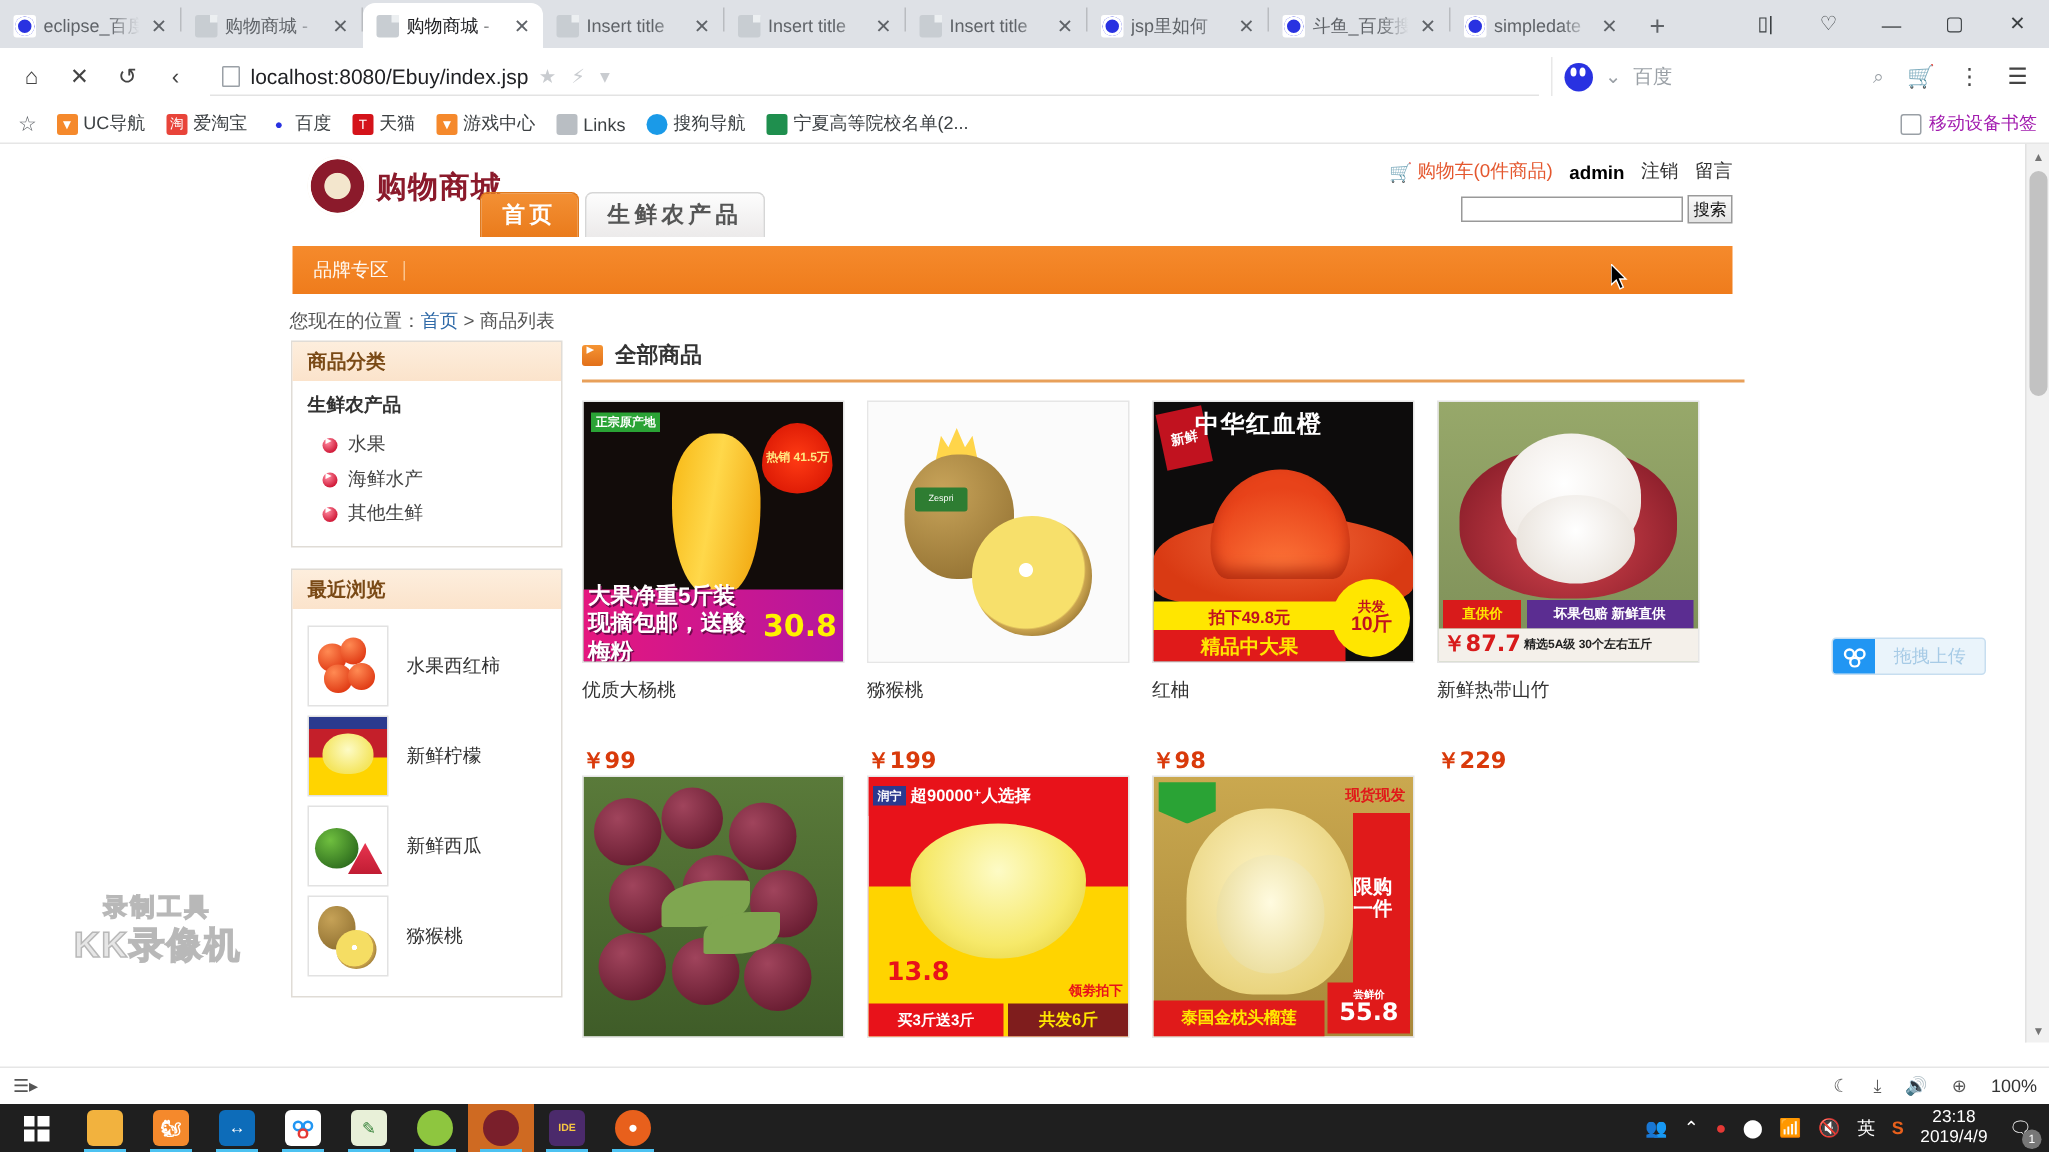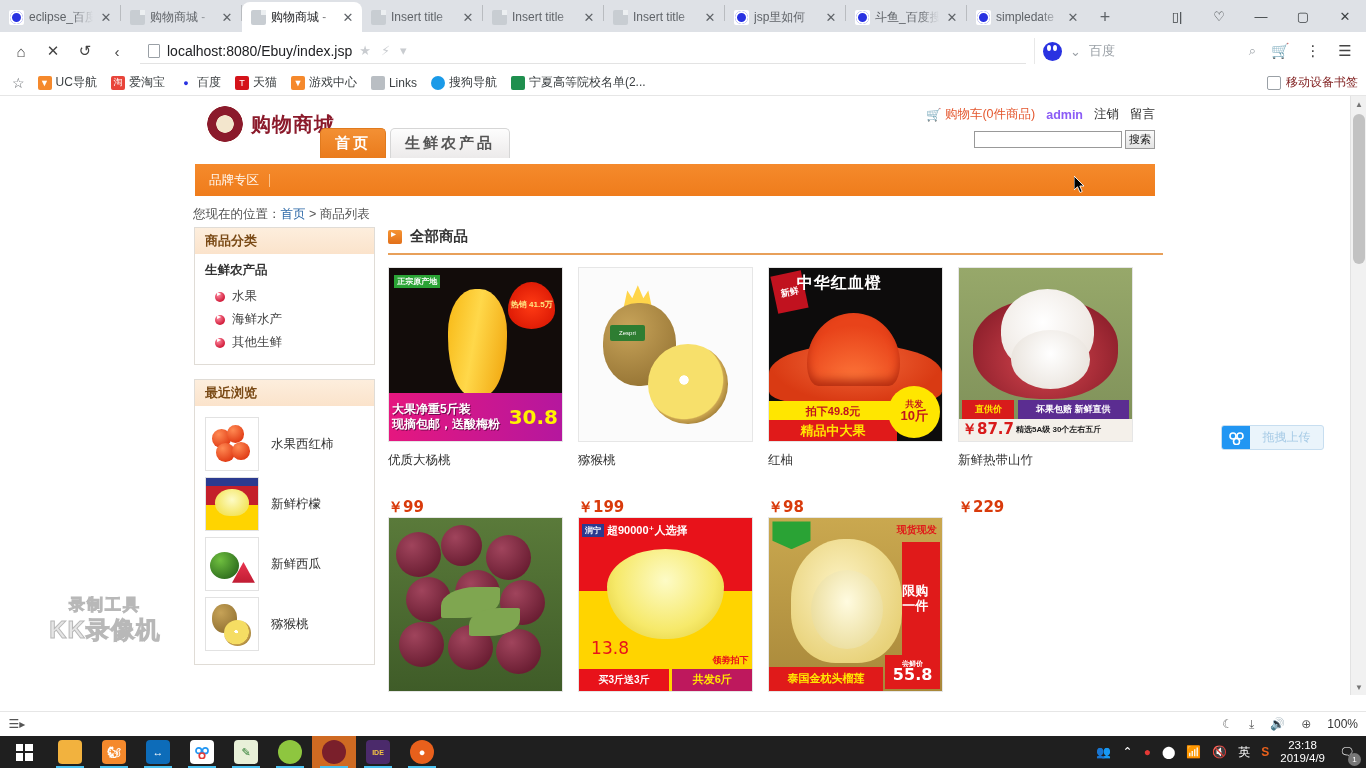--- a/index.html
+++ b/index.html
@@ -71,21 +71,21 @@
 
   .bmbar {
     position: absolute; left: 0; top: 70px; width: 1366px; height: 26px;
     background: #ffffff; border-bottom: 1px solid #e6e6e6;
     display: flex; align-items: center; gap: 4px; padding: 0 8px;
     font-size: 12px; color: #3c4043; white-space: nowrap;
   }
   .bm { display: flex; align-items: center; gap: 4px; padding: 2px 5px; border-radius: 3px; }
   .bmicon { width: 14px; height: 14px; flex: 0 0 14px; border-radius: 2px;
             font-size: 9px; color: #fff; display:flex; align-items:center; justify-content:center; }
-  .bm-right { margin-left: auto; display: flex; align-items: center; gap: 5px; color: #7f1d1d; }
+  .bm-right { margin-left: auto; display: flex; align-items: center; gap: 5px; color: #a21caf; }
 
   
   .viewport {
     position: absolute; left: 0; top: 96px; width: 1366px; height: 615px;
     background: #ffffff; overflow: hidden;
   }
   .page { position: relative; width: 1350px; }
 
   .site-head { width: 1350px; height: 70px; position: relative; }
   .brand { position: absolute; left: 205px; top: 8px; display: flex; align-items: center; gap: 6px; }
@@ -101,21 +101,21 @@
     height: 30px; padding: 0 14px; display: flex; align-items: center; justify-content: center;
     font-size: 15px; font-weight: bold; letter-spacing: 3px;
     border-radius: 5px 5px 0 0; border: 1px solid #d6d6d6; border-bottom: none;
     background: linear-gradient(#fdfdfd,#eceaea); color: #555; margin-right: 4px;
   }
   .ntab.active { background: linear-gradient(#f39034,#ea7b1c); color: #fff; border-color: #e07a1e; }
 
   .head-right { position: absolute; right: 195px; top: 10px; text-align: right; }
   .hr-links { display: flex; align-items: center; gap: 11px; font-size: 12.5px; color: #333; justify-content: flex-end; }
   .hr-links .cart { color: #e4572e; display: flex; align-items: center; gap: 3px; }
-  .hr-links .uname { color: #8b5cf6; font-weight: bold; }
+  .hr-links .uname { color: #000000; font-weight: bold; }
   .hr-search { margin-top: 7px; display: flex; align-items: center; gap: 3px; justify-content: flex-end; }
   .hr-search input {
     width: 148px; height: 17px; border: 1px solid #999; font-size: 11px; padding: 0 3px;
     font-family: "Liberation Sans", sans-serif;
   }
   .hr-search button {
     height: 19px; font-size: 11px; padding: 0 3px; border: 1px solid #9a9a9a;
     background: linear-gradient(#fbfbfb,#e3e3e3); cursor: pointer;
     font-family: "Liberation Sans", sans-serif; color:#111;
   }
@@ -175,21 +175,21 @@
   .art-yangtao .hand { position: absolute; left: 18%; top: 28%; width: 58%; height: 56%;
      border-radius: 40%; background: linear-gradient(#e7b596,#d89d7b); z-index:-1; }
   .art-yangtao .badge { position:absolute; right:4%; top:8%; width:27%; height:27%;
      background: radial-gradient(circle,#ff3b14,#d21000); border-radius:50% 50% 50% 50%/60% 60% 40% 40%;
      color:#ffe680; font-size:8px; font-weight:bold; display:flex; align-items:center;
      justify-content:center; text-align:right; line-height:1.1; }
   .art-yangtao .tl { position:absolute; left:3%; top:4%; background:#2aa335; color:#fff;
      font-size:8px; padding:1px 3px; font-weight:bold; }
   .art-yangtao .bottom { position:absolute; left:0; bottom:0; width:100%; height:28%;
      background: linear-gradient(90deg,#e5177f,#b5179e); display:flex; align-items:center; }
-  .art-yangtao .bottom .txt { color:#fff; font-size:12px; font-weight:bold; line-height:1.25;
+  .art-yangtao .bottom .txt { color:#fff; font-size:15px; font-weight:bold; line-height:1.25;
      padding-left:3px; text-shadow:1px 1px 0 #6d0a4b; }
   .art-yangtao .bottom .prc { margin-left:auto; color:#fff200; font-size:20px; font-weight:bold;
      padding-right:4px; font-family:"DejaVu Sans",sans-serif; }
 
   .art-kiwi { background: #fbfbfb; }
   .art-kiwi .k1 { position:absolute; left:14%; top:20%; width:42%; height:48%; border-radius:48%;
      background: radial-gradient(circle at 35% 30%, #c8a45a, #8b6a2c); }
   .art-kiwi .k2 { position:absolute; left:40%; top:44%; width:46%; height:46%; border-radius:50%;
      background: radial-gradient(circle at 45% 45%, #fff 0 7%, #f7e06b 8% 62%, #caa44f 64%, #8b6a2c 80%); }
   .art-kiwi .tag { position:absolute; left:18%; top:33%; width:20%; height:9%; background:#2e7d32;
@@ -246,26 +246,26 @@
   .art-lemon { background: #e8121a; text-align: center; }
   .art-lemon .topband { position:absolute; left:0; top:0; width:100%; height:15%;
      background:#e8121a; display:flex; align-items:center; gap:3px; padding-left:3px; }
   .art-lemon .logo { background:#2b3a8f; color:#fff; font-size:8px; font-weight:bold; padding:1px 3px; }
   .art-lemon .tt { color:#fff; font-weight:bold; font-size:11px; }
   .art-lemon .yellowfield { position:absolute; left:0; top:42%; width:100%; height:58%; background:#ffd400; }
   .art-lemon .lemon { position:absolute; left:16%; top:18%; width:68%; height:52%;
      background: radial-gradient(ellipse at 50% 35%, #fdfbc6, #f6e96a 60%, #e3cf3d 90%);
      border-radius: 50% 50% 48% 48%/ 42% 42% 58% 58%; }
   .art-lemon .price { position:absolute; left:7%; bottom:19%; color:#e8121a;
-     font-size:17px; font-weight:normal; font-family:"DejaVu Sans",sans-serif; }
+     font-size:17px; font-weight:bold; font-family:"DejaVu Sans",sans-serif; }
   .art-lemon .b1 { position:absolute; left:0; bottom:0; width:52%; height:13%;
      background:#e8121a; color:#fff; font-size:10px; font-weight:bold;
      display:flex; align-items:center; justify-content:center; }
   .art-lemon .b2 { position:absolute; right:0; bottom:0; width:46%; height:13%;
-     background:#be185d; color:#ffe600; font-size:11px; font-weight:bold;
+     background:#7f1d1d; color:#ffe600; font-size:11px; font-weight:bold;
      display:flex; align-items:center; justify-content:center; }
   .art-lemon .b3 { position:absolute; right:2%; bottom:14%; color:#e8121a; font-size:9px; font-weight:bold; }
 
   .art-durian { background: linear-gradient(#caa84f,#a8883a); }
   .art-durian .pulp { position:absolute; left:13%; top:12%; width:64%; height:72%;
      background: radial-gradient(ellipse at 45% 40%, #fdf3c4, #e8d27a 75%);
      border-radius: 48% 48% 40% 40%; }
   .art-durian .pulp2 { position:absolute; left:24%; top:30%; width:42%; height:46%;
      background: radial-gradient(ellipse at 50% 40%, #fffbe0, #eadc9a 80%); border-radius:50%; }
   .art-durian .rband { position:absolute; right:1%; top:14%; width:22%; height:66%;

